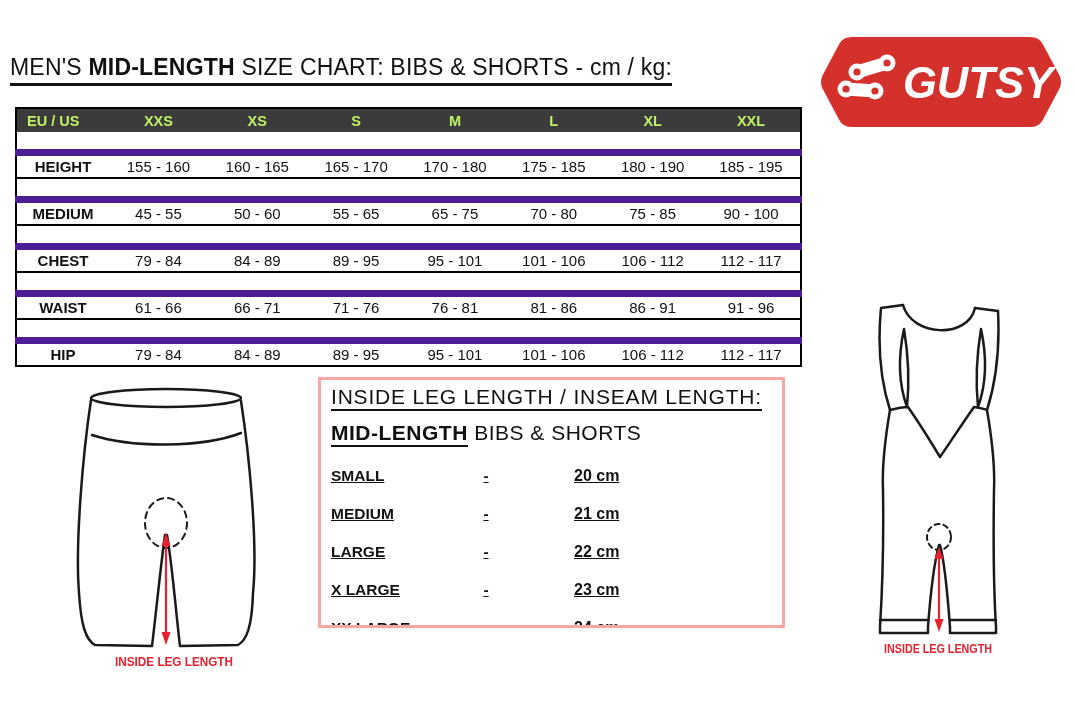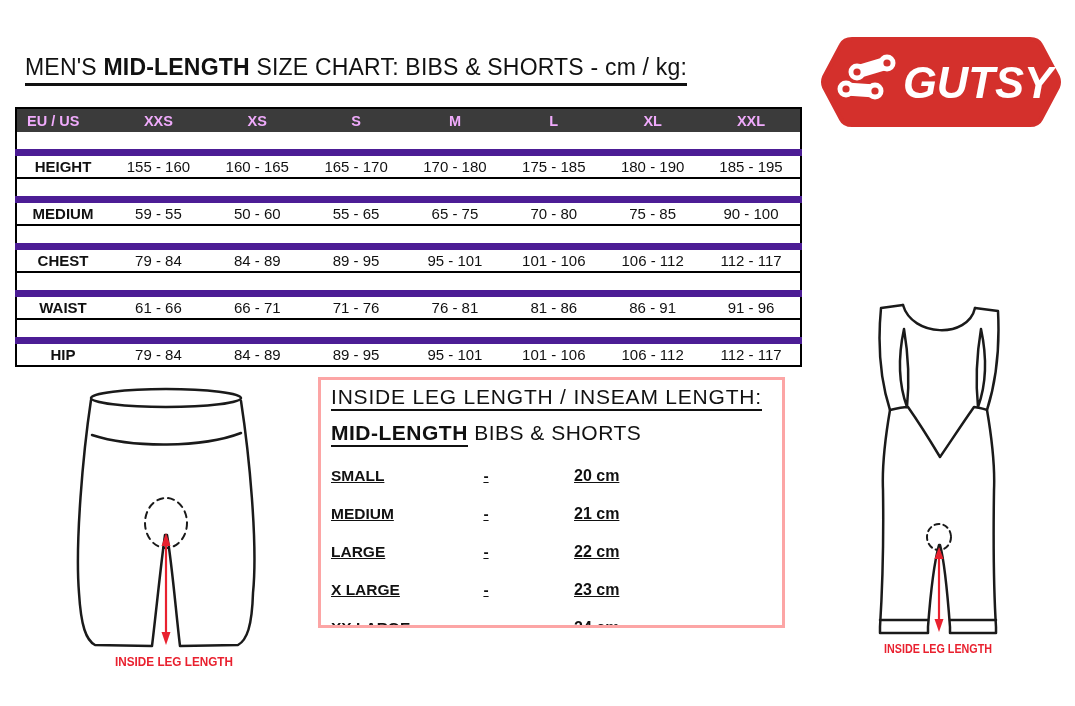--- a/index.html
+++ b/index.html
@@ -1,31 +1,31 @@
 <!DOCTYPE html>
 <html><head>
 <meta charset="utf-8">
 <style>
   html,body { margin:0; padding:0; background:#ffffff; }
   body { width:1075px; height:706px; font-family:"Liberation Sans", sans-serif; color:#111; }
   .page { position:relative; width:1075px; height:706px; overflow:hidden; background:#fff; }
 
   
-  .title { position:absolute; left:25px; top:54px; margin:0; font-size:23px; font-weight:400;
+  .title { position:absolute; left:10px; top:54px; margin:0; font-size:23px; font-weight:400;
            letter-spacing:0.2px; white-space:nowrap; }
   .title .u { border-bottom:3px solid #111; padding-bottom:3px; }
   .title b { font-weight:800; }
 
   
   .logo { position:absolute; left:819px; top:36px; }
 
   
   .size-table { position:absolute; left:15px; top:107px; width:787px; border-collapse:collapse;
                 table-layout:fixed; border:2px solid #000; font-size:15px; }
-  .size-table th { background:#3b3b3b; color:#f0abfc; font-weight:700; font-size:14.5px;
+  .size-table th { background:#3b3b3b; color:#bef264; font-weight:700; font-size:14.5px;
                    height:23px; text-align:center; padding:0; }
   .size-table th.first { text-align:left; padding-left:10px; }
   .size-table tr.spacer td { height:17px; border:none; padding:0; }
   .size-table tr.data td { height:21px; border-top:7px solid #4c1d95; border-bottom:2px solid #000;
                            text-align:center; padding:0; }
   .size-table td.lbl { font-weight:700; }
 
   
   .inseam-box { position:absolute; left:318px; top:377px; width:467px; height:251px;
                 border:3px solid #fca5a5; box-sizing:border-box; padding:5px 10px; overflow:hidden; }
@@ -105,21 +105,21 @@
         <td>170 - 180</td>
         <td>175 - 185</td>
         <td>180 - 190</td>
         <td>185 - 195</td>
       </tr>
       <tr class="spacer">
           <td colspan="8"></td>
         </tr>
       <tr class="data">
         <td class="lbl">MEDIUM</td>
-        <td>59 - 55</td>
+        <td>45 - 55</td>
         <td>50 - 60</td>
         <td>55 - 65</td>
         <td>65 - 75</td>
         <td>70 - 80</td>
         <td>75 - 85</td>
         <td>90 - 100</td>
       </tr>
       <tr class="spacer">
           <td colspan="8"></td>
         </tr>

